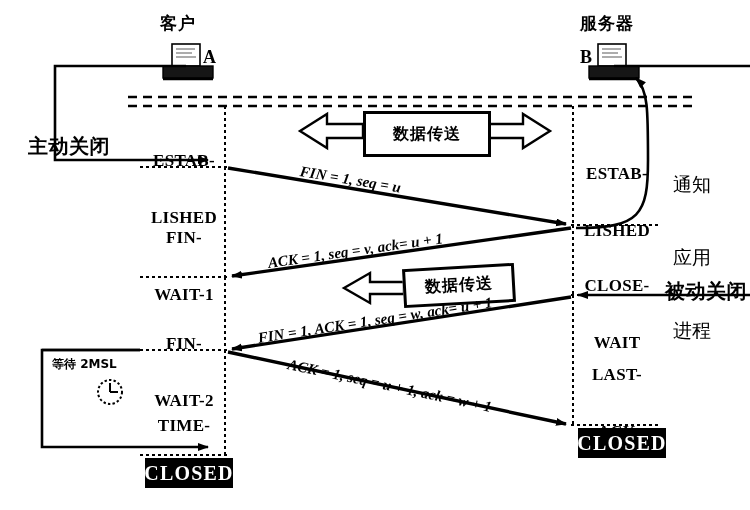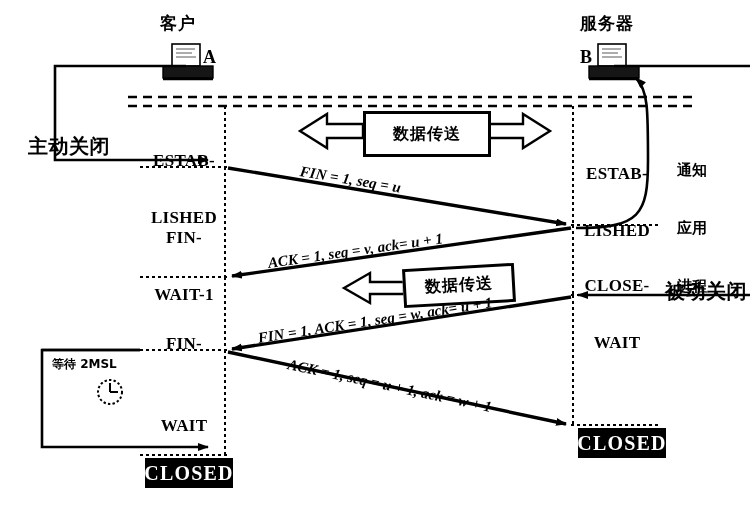--- a/index.html
+++ b/index.html
@@ -63,22 +63,22 @@
     justify-content: center;
   }
   .cn {
     font-family: "DejaVu Sans", sans-serif;
     font-size: 20px;
     font-weight: 600;
     letter-spacing: 0.5px;
   }
   .cn-col {
     font-family: "DejaVu Sans", sans-serif;
-    font-size: 15px;
-    font-weight: 700;
+    font-size: 19px;
+    font-weight: 400;
     text-align: center;
     line-height: 1.28;
   }
   .msg {
     font-family: "Liberation Serif", serif;
     font-size: 15px;
     font-style: italic;
     font-weight: 600;
     white-space: nowrap;
     transform-origin: 0 50%;
@@ -224,32 +224,38 @@
   <div class="lbl state" style="left:142px; top:113px; width:84px;">
     <div>ESTAB-</div>
     <div>LISHED</div>
   </div>
   <div class="lbl state" style="left:142px; top:190px; width:84px;">
     <div>FIN-</div>
     <div>WAIT-1</div>
   </div>
   <div class="lbl state" style="left:142px; top:296px; width:84px;">
     <div>FIN-</div>
+    <div>WAIT-2</div>
   </div>
   <div class="lbl state" style="left:142px; top:378px; width:84px;">
+    <div>TIME-</div>
     <div>WAIT</div>
   </div>
 
   <div class="lbl state" style="left:572px; top:126px; width:90px;">
     <div>ESTAB-</div>
     <div>LISHED</div>
   </div>
   <div class="lbl state" style="left:572px; top:238px; width:90px;">
     <div>CLOSE-</div>
     <div>WAIT</div>
+  </div>
+  <div class="lbl state" style="left:572px; top:327px; width:90px;">
+    <div>LAST-</div>
+    <div>ACK</div>
   </div>
 
   <div class="closed-box" style="left:145px; top:458px; width:88px; height:30px;">CLOSED</div>
   <div class="closed-box" style="left:578px; top:428px; width:88px; height:30px;">CLOSED</div>
 
   <div class="lbl cn" style="left:28px; top:135px;">主动关闭</div>
   <div class="lbl cn" style="left:665px; top:280px;text-align:center;">被动关闭</div>
 
   <div class="lbl cn-col" style="left:664px; top:123px; width:56px;">
     <div>通知</div>

